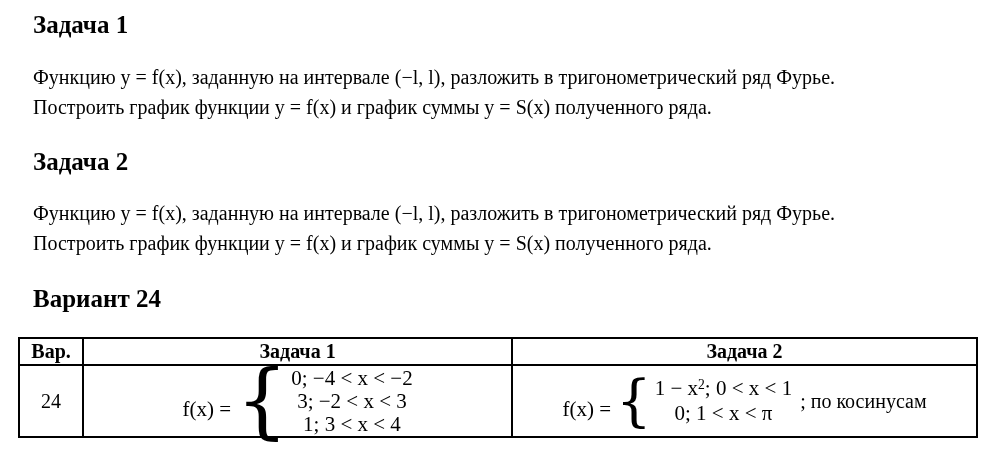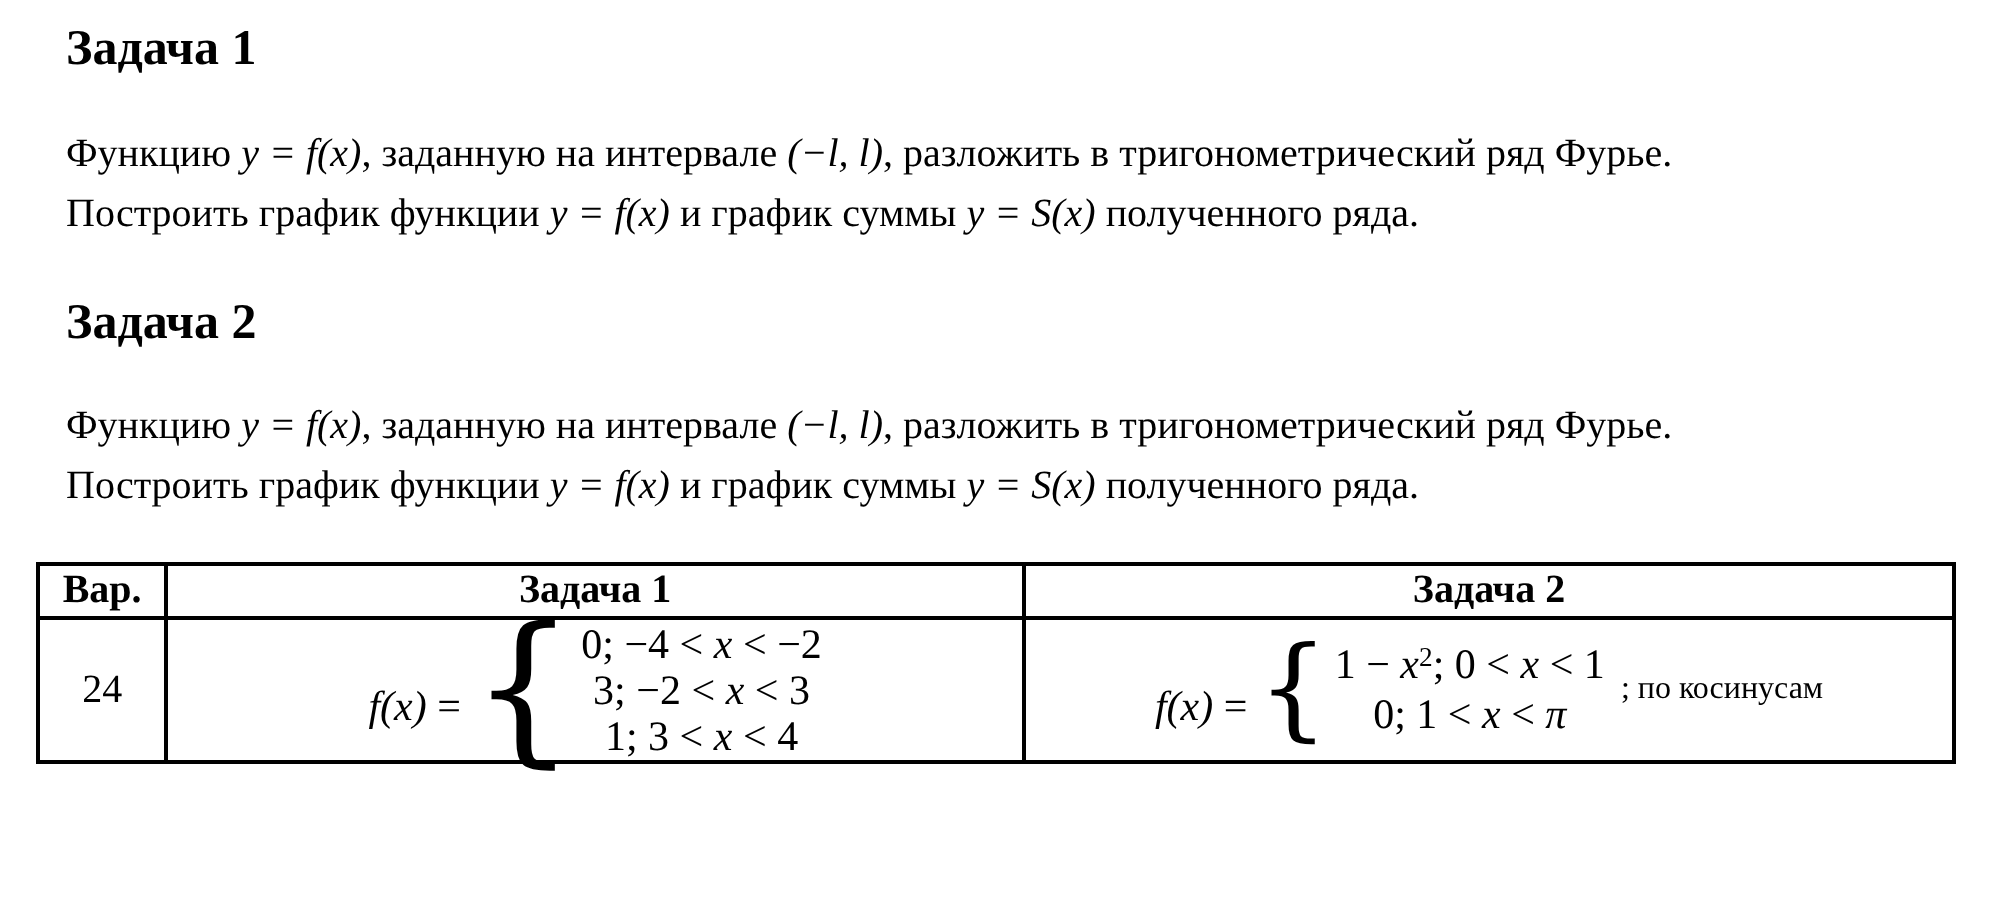--- a/index.html
+++ b/index.html
@@ -25,21 +25,21 @@
   }
   .mt-h2 { margin-top: 25px; }
   .mt-h3 { margin-top: 26px; }
   .para {
     font-size: 20px;
     line-height: 30px;
     margin: 22px 0 0 0;
   }
   .mt-p2 { margin-top: 21px; }
   .line { display: block; white-space: nowrap; }
-  .math { font-style: italic; }
+  .math { }
   .sup {
     font-size: 0.65em;
     position: relative;
     top: -0.45em;
   }
   table.variants {
     border-collapse: collapse;
     table-layout: fixed;
     width: 960px;
     margin-top: 23px;
@@ -87,21 +87,21 @@
     align-items: center;
   }
   .case {
     display: block;
     font-size: 21px;
     line-height: 23px;
     white-space: nowrap;
     text-align: center;
   }
   .suffix {
-    font-size: 16px;
+    font-size: 20px;
     margin-left: 8px;
     white-space: nowrap;
     font-family: Liberation Serif, serif;
   }
 </style>
 </head>
 <body>
 
 <div class="doc">
 
@@ -112,20 +112,21 @@
     <span class="line"><span>Построить график функции </span><span class="math">y = f(x)</span><span> и график суммы </span><span class="math">y = S(x)</span><span> полученного ряда.</span></span>
   </p>
 
   <h2 class="heading mt-h2">Задача 2</h2>
 
   <p class="para mt-p2">
     <span class="line"><span>Функцию </span><span class="math">y = f(x)</span><span>, заданную на интервале </span><span class="math">(−l, l)</span><span>, разложить в тригонометрический ряд Фурье.</span></span>
     <span class="line"><span>Построить график функции </span><span class="math">y = f(x)</span><span> и график суммы </span><span class="math">y = S(x)</span><span> полученного ряда.</span></span>
   </p>
 
+  <h2 class="heading mt-h3">Вариант 24</h2>
 
   <table class="variants">
     <tbody>
         <tr>
       <th class="col-var">Вар.</th>
       <th class="col-t1">Задача 1</th>
       <th class="col-t2">Задача 2</th>
     </tr>
     <tr>
       <td class="variant-cell">24</td>

